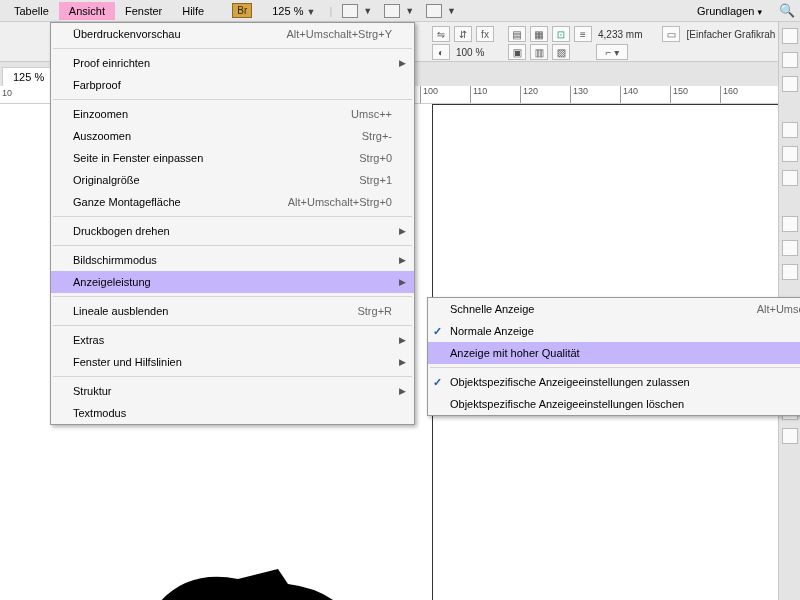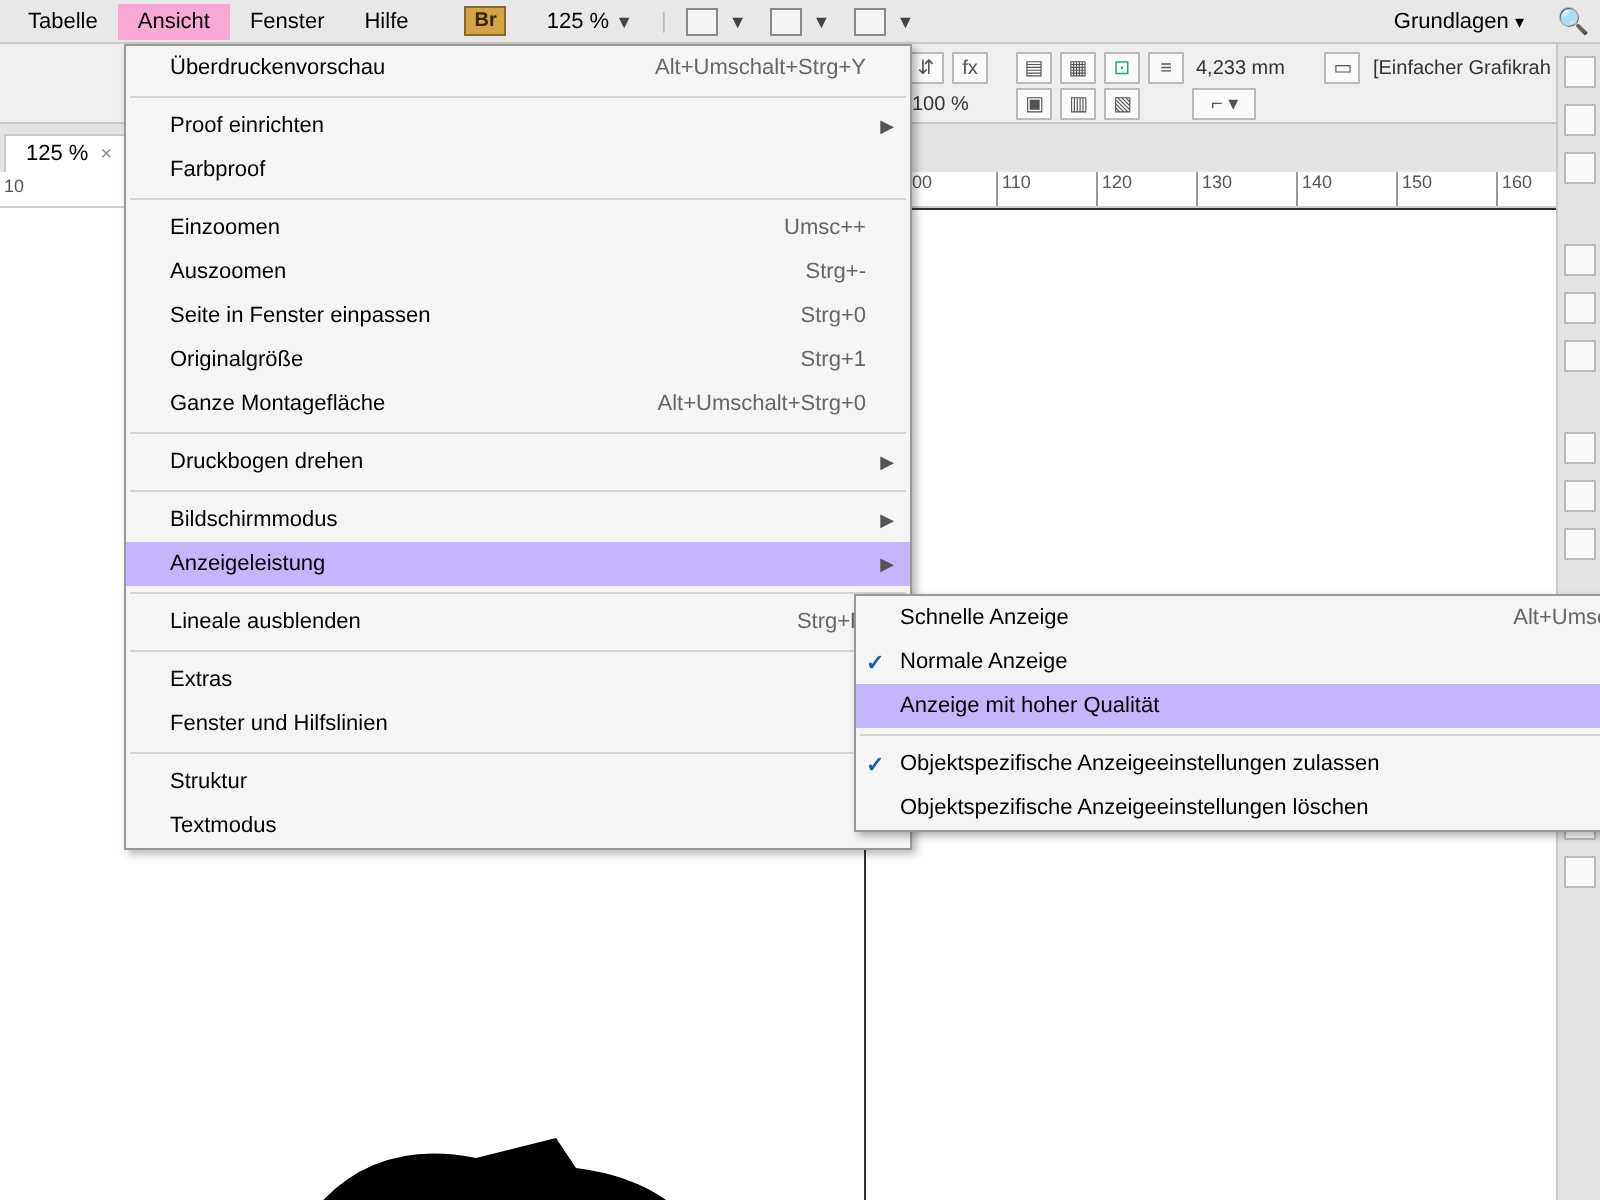--- a/index.html
+++ b/index.html
@@ -1,46 +1,46 @@
 <!DOCTYPE html>
 <html><head>
 <meta charset="utf-8">
 <style>
 *{margin:0;padding:0;box-sizing:border-box;font-family:"Segoe UI",Tahoma,sans-serif;font-size:11px;color:#000}
 body{background:#fff;width:800px;height:600px;overflow:hidden;position:relative}
 .menubar{height:22px;background:#e8e8e8;display:flex;align-items:center;padding:0 4px;border-bottom:1px solid #ccc}
 .menubar .mitem{padding:3px 10px;cursor:default}
 .menubar .mitem.active{background:#f9a8d4}
 .menubar .spacer{width:18px}
-.br-badge{background:#d4a344;color:#3a2400;font-weight:bold;padding:1px 4px;border:1px solid #8a6a20;font-size:10px}
+.br-badge{background:#d4a344;color:#3a2400;font-weight:normal;padding:1px 4px;border:1px solid #8a6a20;font-size:10px}
 .zoom-disp{margin-left:14px;padding:0 6px}
 .arrow-down{font-size:9px;color:#444;margin-left:3px}
 .tb-sep{color:#bbb;margin:0 8px}
 .tb-icon{width:16px;height:14px;border:1px solid #888;background:#f4f4f4;display:inline-block;margin:0 2px;position:relative}
 .right-label{color:#666;margin-left:auto;margin-right:6px}
 .search-icon{width:18px;height:18px;display:flex;align-items:center;justify-content:center;margin-left:10px;color:#666;font-size:13px}
 .toolbar2{height:40px;background:#efefef;border-bottom:1px solid #c8c8c8;position:relative}
 .tb2-inner{position:absolute;left:432px;top:4px;display:flex;align-items:center;gap:4px}
 .tb2-inner2{position:absolute;left:432px;top:22px;display:flex;align-items:center;gap:4px}
 .mini-icon{width:18px;height:16px;border:1px solid #bbb;background:#fafafa;display:inline-flex;align-items:center;justify-content:center;font-size:10px;color:#555}
 .mini-text{font-size:10px;color:#333;margin-left:2px}
 .tabbar{height:24px;background:#e4e4e4;display:flex;align-items:flex-end}
 .tab{background:#fff;border:1px solid #ccc;border-bottom:none;padding:3px 10px;margin-left:2px;display:flex;align-items:center;gap:6px;font-size:10px}
 .tab .x{color:#888;font-size:10px}
 .ruler{height:18px;background:#fff;border-bottom:1px solid #ccc;position:relative;margin-left:0}
-.ruler-inner{position:absolute;left:448px;top:0;display:flex;height:100%;align-items:flex-start}
+.ruler-inner{position:absolute;left:420px;top:0;display:flex;height:100%;align-items:flex-start}
 .rtick{width:50px;font-size:9px;color:#555;border-left:1px solid #999;padding-left:2px;height:100%}
 .ruler-stub{position:absolute;left:2px;top:2px;font-size:9px;color:#555}
 .canvas{position:absolute;left:0;top:104px;right:22px;bottom:0;background:#fff}
 .page-edge{position:absolute;left:432px;top:0;width:400px;height:500px;background:#fff;border:1px solid #333}
 .shark{position:absolute;left:148px;top:460px}
 .right-panel{position:absolute;right:0;top:22px;width:22px;bottom:0;background:#e4e4e4;border-left:1px solid #c8c8c8;display:flex;flex-direction:column;align-items:center;padding-top:6px;gap:8px}
 .rp-icon{width:16px;height:16px;background:#fafafa;border:1px solid #bbb}
 .dropdown{position:absolute;background:#f5f5f5;border:1px solid #999;box-shadow:2px 2px 4px rgba(0,0,0,.3);z-index:100}
-.d1{left:62px;top:22px;width:394px}
+.d1{left:50px;top:22px;width:365px}
 .d2{left:427px;top:297px;width:400px}
 .drow{display:flex;align-items:center;height:22px;padding:0 22px 0 22px;cursor:default;position:relative;font-size:12px}
 .drow.highlight{background:#c4b5fd}
 .drow .sc{margin-left:auto;color:#666;font-size:11px}
 .drow .sub{position:absolute;right:8px;font-size:9px;color:#555}
 .dsep{height:1px;background:#d4d4d4;margin:3px 2px}
 .check{position:absolute;left:5px;color:#1a5fb4;font-weight:bold}
 </style>
 </head>
 <body>

